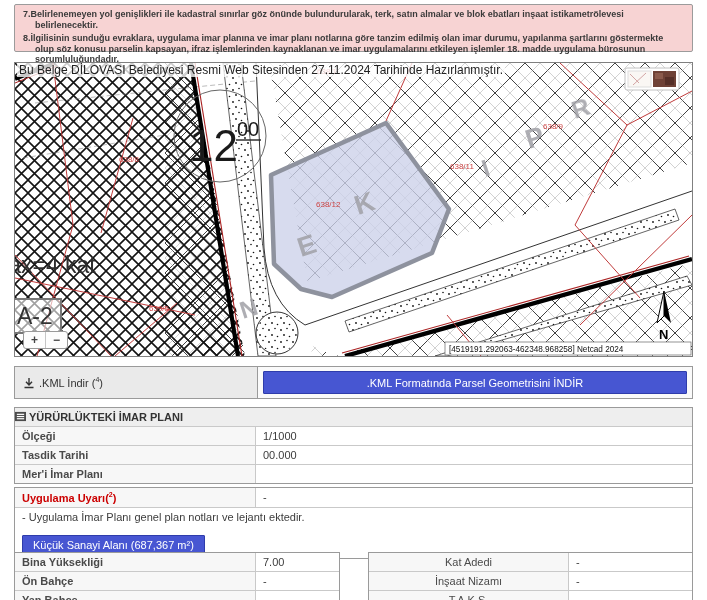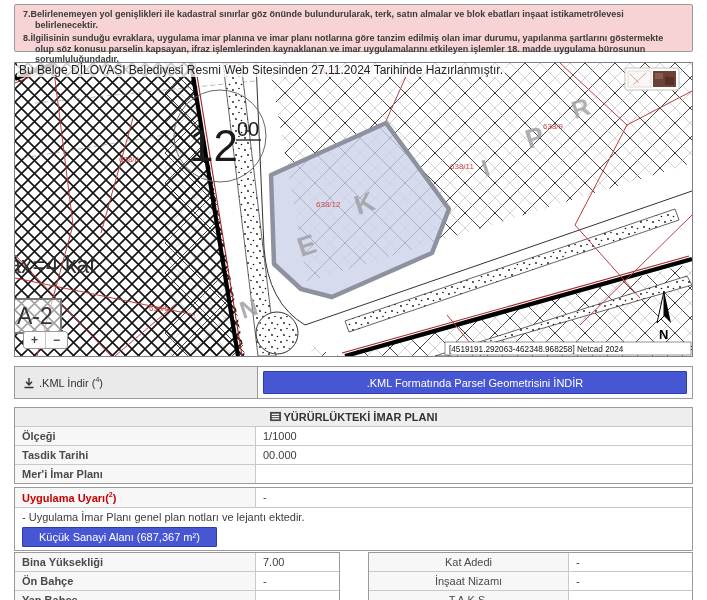--- a/index.html
+++ b/index.html
@@ -17,21 +17,21 @@
     padding:0 2px;white-space:nowrap;}
   .zoom-ctrl{left:8px;top:268px;display:flex;background:#fdfdfd;border:1px solid #9a9a9a;
     border-radius:3px;overflow:hidden;}
   .zoom-ctrl span{width:21px;height:16px;display:flex;align-items:center;justify-content:center;
     font-size:12px;font-weight:bold;color:#444;cursor:pointer;}
   .zoom-ctrl span:first-child{border-right:1px solid #c5c5c5;}
   
   .tbl{box-sizing:border-box;border:1px solid #9a9a9a;background:#fff;font-size:11px;color:#3c3c3c;}
   .tr{display:flex;border-top:1px solid #c9c9c9;box-sizing:border-box;}
   .tr:first-child{border-top:none;}
-  .th-row{display:block;background:#eeeeee;text-align:center;font-weight:bold;
+  .th-row{display:block;background:#eeeeee;text-align:left;font-weight:bold;
     padding:3px 0;color:#333;}
   .lbl{background:#f7f7f7;border-right:1px solid #c9c9c9;padding:3px 7px;box-sizing:border-box;
     color:#4a4a4a;flex:none;}
   .val{flex:1;padding:3px 7px;background:#fff;}
   .w241{width:241px;font-weight:bold;} .w200{width:200px;text-align:center;}
   .btn-blue{background:#4756d2;border:1px solid #2e3cab;color:#fff;border-radius:1px;
     font-size:11px;font-family:inherit;cursor:pointer;}
   
   .kml-row{left:14px;top:366px;width:679px;height:33px;box-sizing:border-box;
     border:1px solid #9a9a9a;display:flex;background:#fafafa;font-size:11px;}
@@ -210,21 +210,21 @@
 </div>
 
 <div class="abs tbl" style="left:14px;top:487px;width:679px;">
   <div class="tr">
     <div class="lbl w241 red"><span>Uygulama Uyarı(</span><sup>2</sup><span>)</span></div>
     <div class="val">-</div>
   </div>
   <div class="tr">
     <div class="val">
       <div class="plan-note">- Uygulama İmar Planı genel plan notları ve lejantı ektedir.</div>
-      <button class="btn-blue" style="padding:3px 16px;">Küçük Sanayi Alanı (687,367 m²)</button>
+      <button class="btn-blue" style="padding:3px 10px;margin-top:8px;">Küçük Sanayi Alanı (687,367 m²)</button>
     </div>
   </div>
 </div>
 
 <div class="abs tbl" style="left:14px;top:552px;width:326px;">
   <div class="tr">
     <div class="lbl w241">Bina Yüksekliği</div>
     <div class="val">7.00</div>
   </div>
   <div class="tr">

